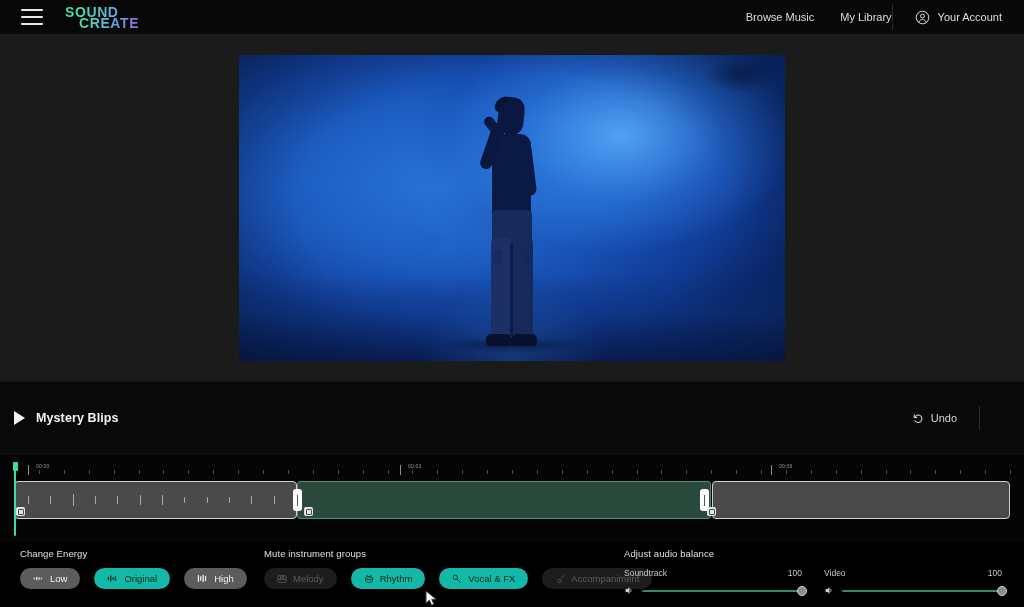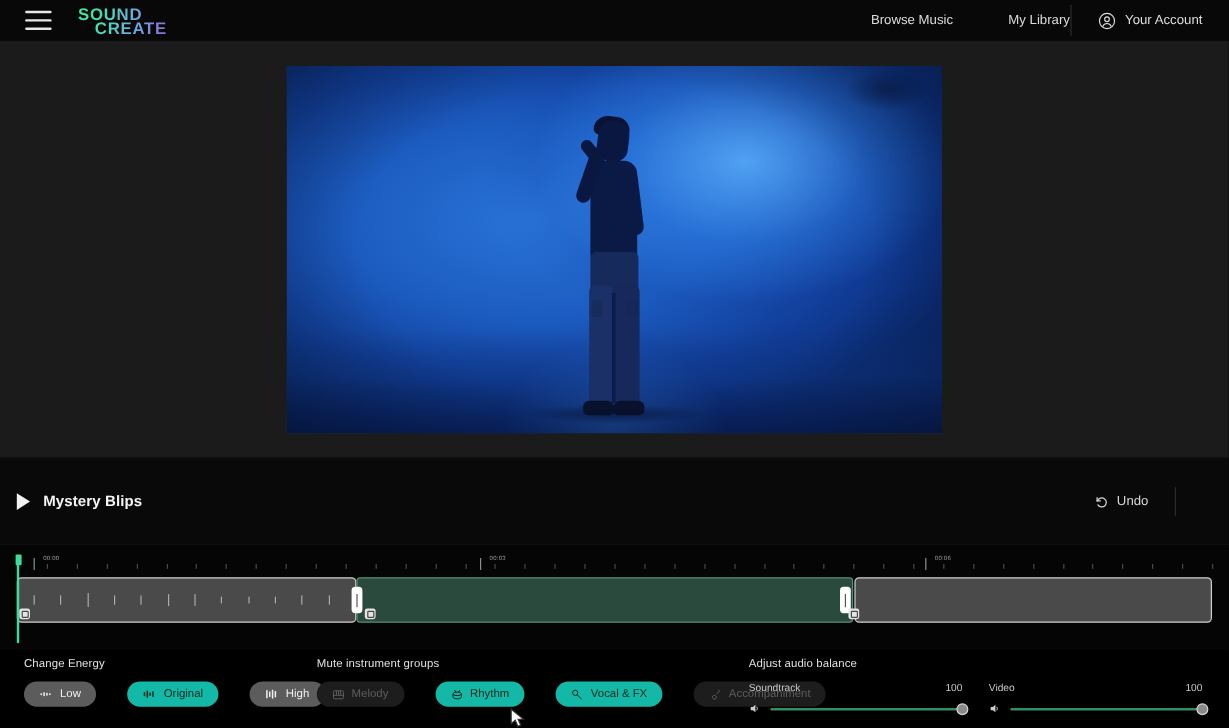--- a/index.html
+++ b/index.html
@@ -33,21 +33,21 @@
     -webkit-text-fill-color:transparent; color:transparent;
     padding-top:2px;
   }
   .logo .l2 { display:block; padding-left:14px; }
   .navright {
     margin-left:auto; display:flex; align-items:center;
     height:100%;
   }
   .navlink {
     font-size:11px; color:#dedede; padding:0 0 0 0;
-    margin-right:46px; cursor:pointer; white-space:nowrap;
+    margin-right:26px; cursor:pointer; white-space:nowrap;
   }
   .navlink.last { margin-right:0; }
   .account {
     display:flex; align-items:center; gap:8px;
     margin-right:22px; cursor:pointer;
     padding-left:22px; border-left:1px solid #2a2a2a;
     height:26px;
   }
   .account-ico { width:15px; height:15px; flex:0 0 auto; }
   .account-txt { font-size:11px; color:#dedede; white-space:nowrap; }
@@ -218,21 +218,21 @@
   }
 
   
   .bottom {
     height:65px; width:100%;
     background:#000; display:flex;
     position:relative;
   }
   .panel { position:relative; padding-top:6px; }
   .panel-title { font-size:9.5px; color:#e0e0e0; margin-bottom:9px; letter-spacing:0.1px; }
-  .pills { display:flex; gap:26px;align-items:center; }
+  .pills { display:flex; gap:14px;align-items:center; }
   .pill {
     display:flex; align-items:center; gap:6px;
     border-radius:16px; padding:5px 13px;
     font-size:9.5px; cursor:pointer; white-space:nowrap;
     background:#5c5c5c; color:#f0f0f0; border:none;
     font-family:"Liberation Sans", sans-serif;
   }
   .pill.active { background:#14b8a6; color:#06281a; }
   .pill.muted  { background:#1d1d1d; color:#5d5d5d; }
   .pill svg { flex:0 0 auto; }

